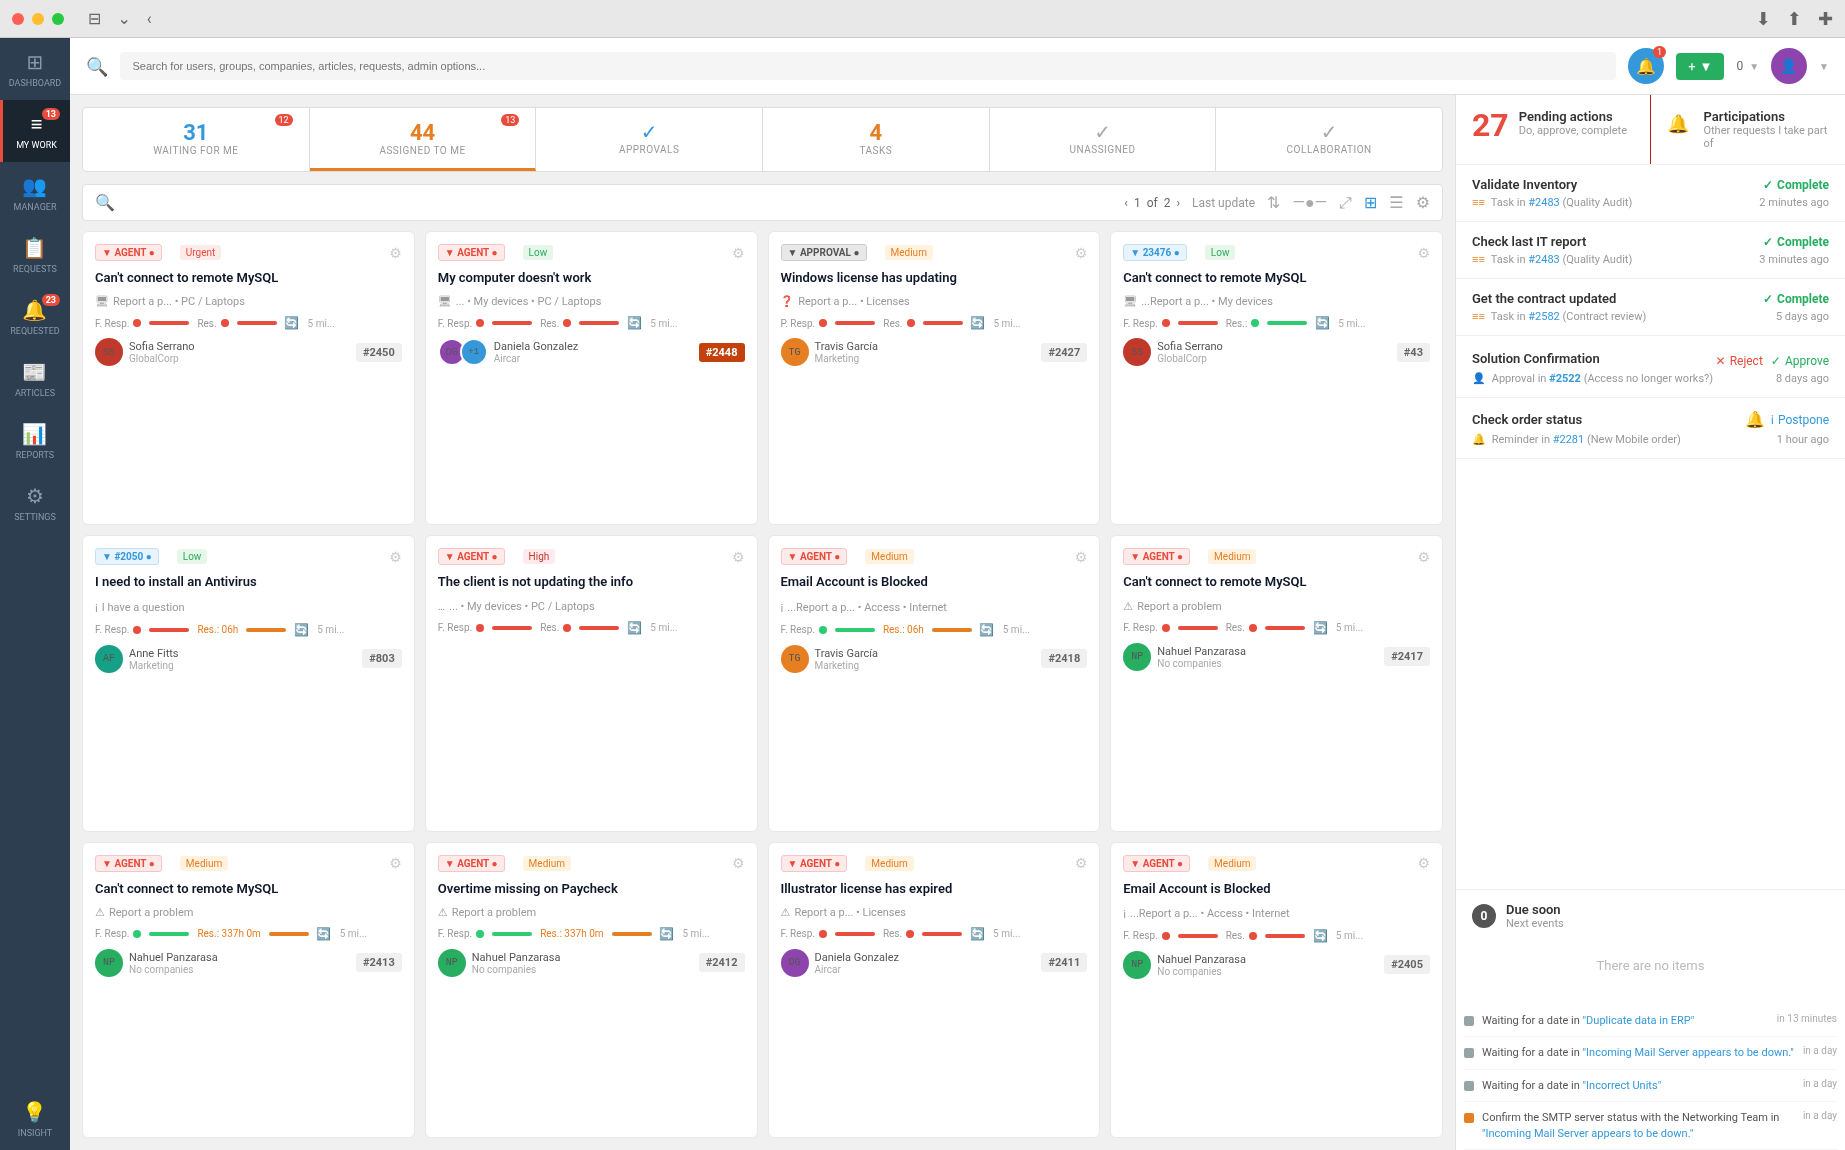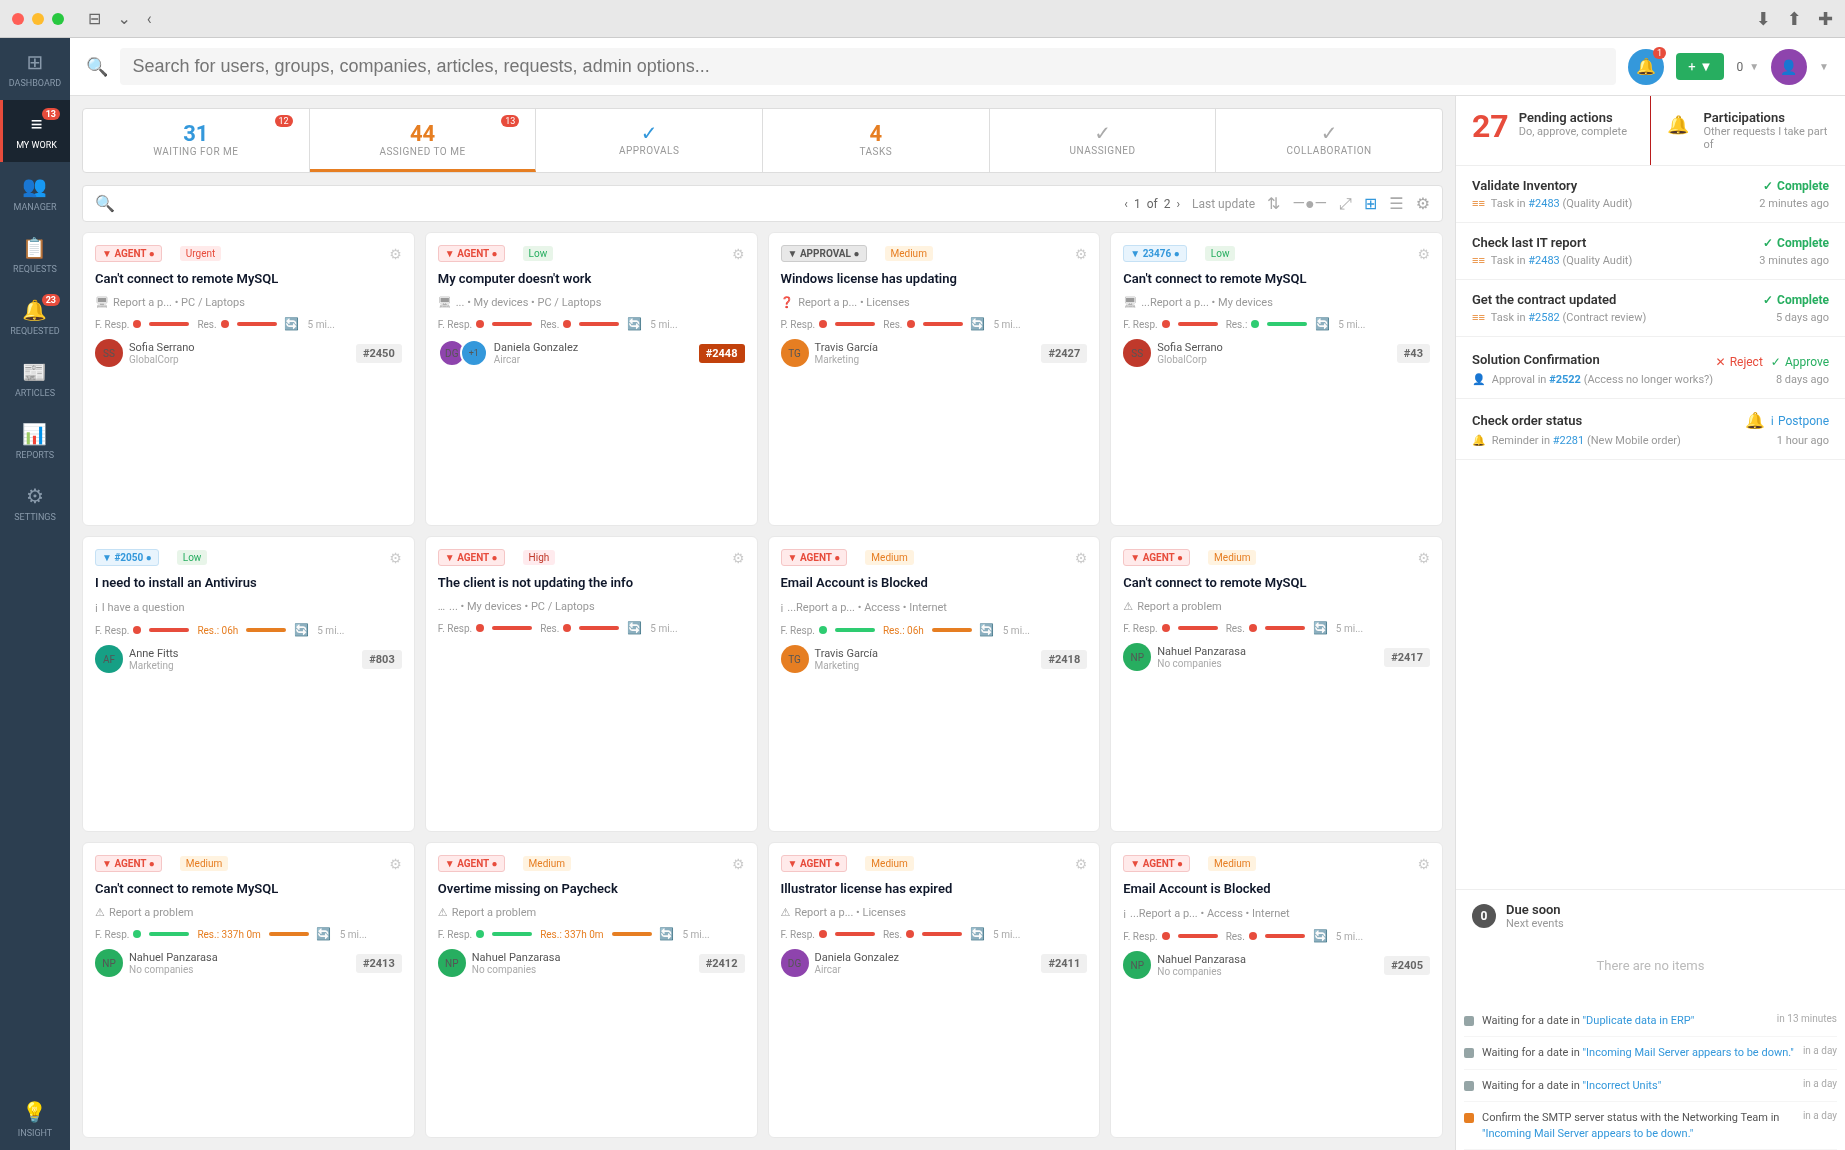--- a/index.html
+++ b/index.html
@@ -19,21 +19,21 @@
     .sidebar-item.active { background: #1a2530; color: #fff; border-left: 3px solid #e74c3c; }
     .sidebar-item .icon { font-size: 20px; }
     .sidebar-badge { position: absolute; top: 8px; right: 10px; background: #e74c3c; color: #fff; font-size: 9px; font-weight: bold; border-radius: 8px; padding: 1px 4px; min-width: 16px; text-align: center; }
 
     
     .main { flex: 1; display: flex; flex-direction: column; margin-top: 38px; overflow: hidden; }
 
     
     .topbar { background: #fff; padding: 10px 16px; display: flex; align-items: center; gap: 12px; border-bottom: 1px solid #e0e0e0; }
     .search-box { flex: 1; display: flex; align-items: center; background: #f5f5f5; border-radius: 4px; padding: 8px 12px; gap: 8px; }
-    .search-box input { border: none; background: transparent; flex: 1; font-size: 18px; color: #666; outline: none; }
+    .search-box input { border: none; background: transparent; flex: 1; font-size: 11px; color: #666; outline: none; }
     .topbar-actions { display: flex; align-items: center; gap: 12px; }
     .notif-btn { position: relative; width: 36px; height: 36px; border-radius: 50%; background: #3498db; display: flex; align-items: center; justify-content: center; color: #fff; cursor: pointer; }
     .notif-badge { position: absolute; top: -2px; right: -2px; background: #e74c3c; color: #fff; font-size: 9px; border-radius: 8px; padding: 1px 4px; }
     .add-btn { background: #27ae60; color: #fff; border-radius: 4px; padding: 6px 12px; display: flex; align-items: center; gap: 4px; cursor: pointer; font-size: 13px; }
     .avatar { width: 36px; height: 36px; border-radius: 50%; background: #8e44ad; display: flex; align-items: center; justify-content: center; color: #fff; font-size: 14px; }
 
     
     .content { display: flex; flex: 1; overflow: hidden; }
     .board-area { flex: 1; padding: 12px; overflow: hidden; display: flex; flex-direction: column; }
 
@@ -73,21 +73,21 @@
     .card-bars { display: flex; align-items: center; gap: 8px; }
     .bar-group { display: flex; align-items: center; gap: 4px; font-size: 10px; color: #999; }
     .bar-fill { height: 4px; border-radius: 2px; }
     .bar-red { background: #e74c3c; width: 40px; }
     .bar-green { background: #2ecc71; width: 40px; }
     .bar-orange { background: #e67e22; width: 40px; }
     .dot-red { width: 8px; height: 8px; border-radius: 50%; background: #e74c3c; }
     .dot-green { width: 8px; height: 8px; border-radius: 50%; background: #2ecc71; }
     .card-footer { display: flex; align-items: center; justify-content: space-between; }
     .user-info { display: flex; align-items: center; gap: 6px; }
-    .user-avatar { width: 28px; height: 28px; border-radius: 50%; background: #bdc3c7; display: flex; align-items: center; justify-content: center; font-size: 10px; color: #555; overflow: hidden; }
+    .user-avatar { width: 28px; height: 28px; border-radius: 50%; background: #bdc3c7; display: flex; align-items: center; justify-content: center; font-size: 10px; color: #555; overflow: hidden; font-family: Liberation Mono, monospace; }
     .user-name { font-size: 11px; color: #555; }
     .user-company { font-size: 10px; color: #aaa; }
     .ticket-id { background: #f0f0f0; border-radius: 3px; padding: 3px 7px; font-size: 11px; color: #666; font-weight: bold; }
     .ticket-id.blue { background: #c2410c; color: #fff; }
     .avatar-stack { display: flex; }
     .avatar-stack .user-avatar { border: 2px solid #fff; margin-left: -6px; }
     .avatar-stack .user-avatar:first-child { margin-left: 0; }
 
     
     .right-panel { width: 390px; background: #fff; border-left: 1px solid #e0e0e0; display: flex; flex-direction: column; overflow: hidden; flex-shrink: 0; }

